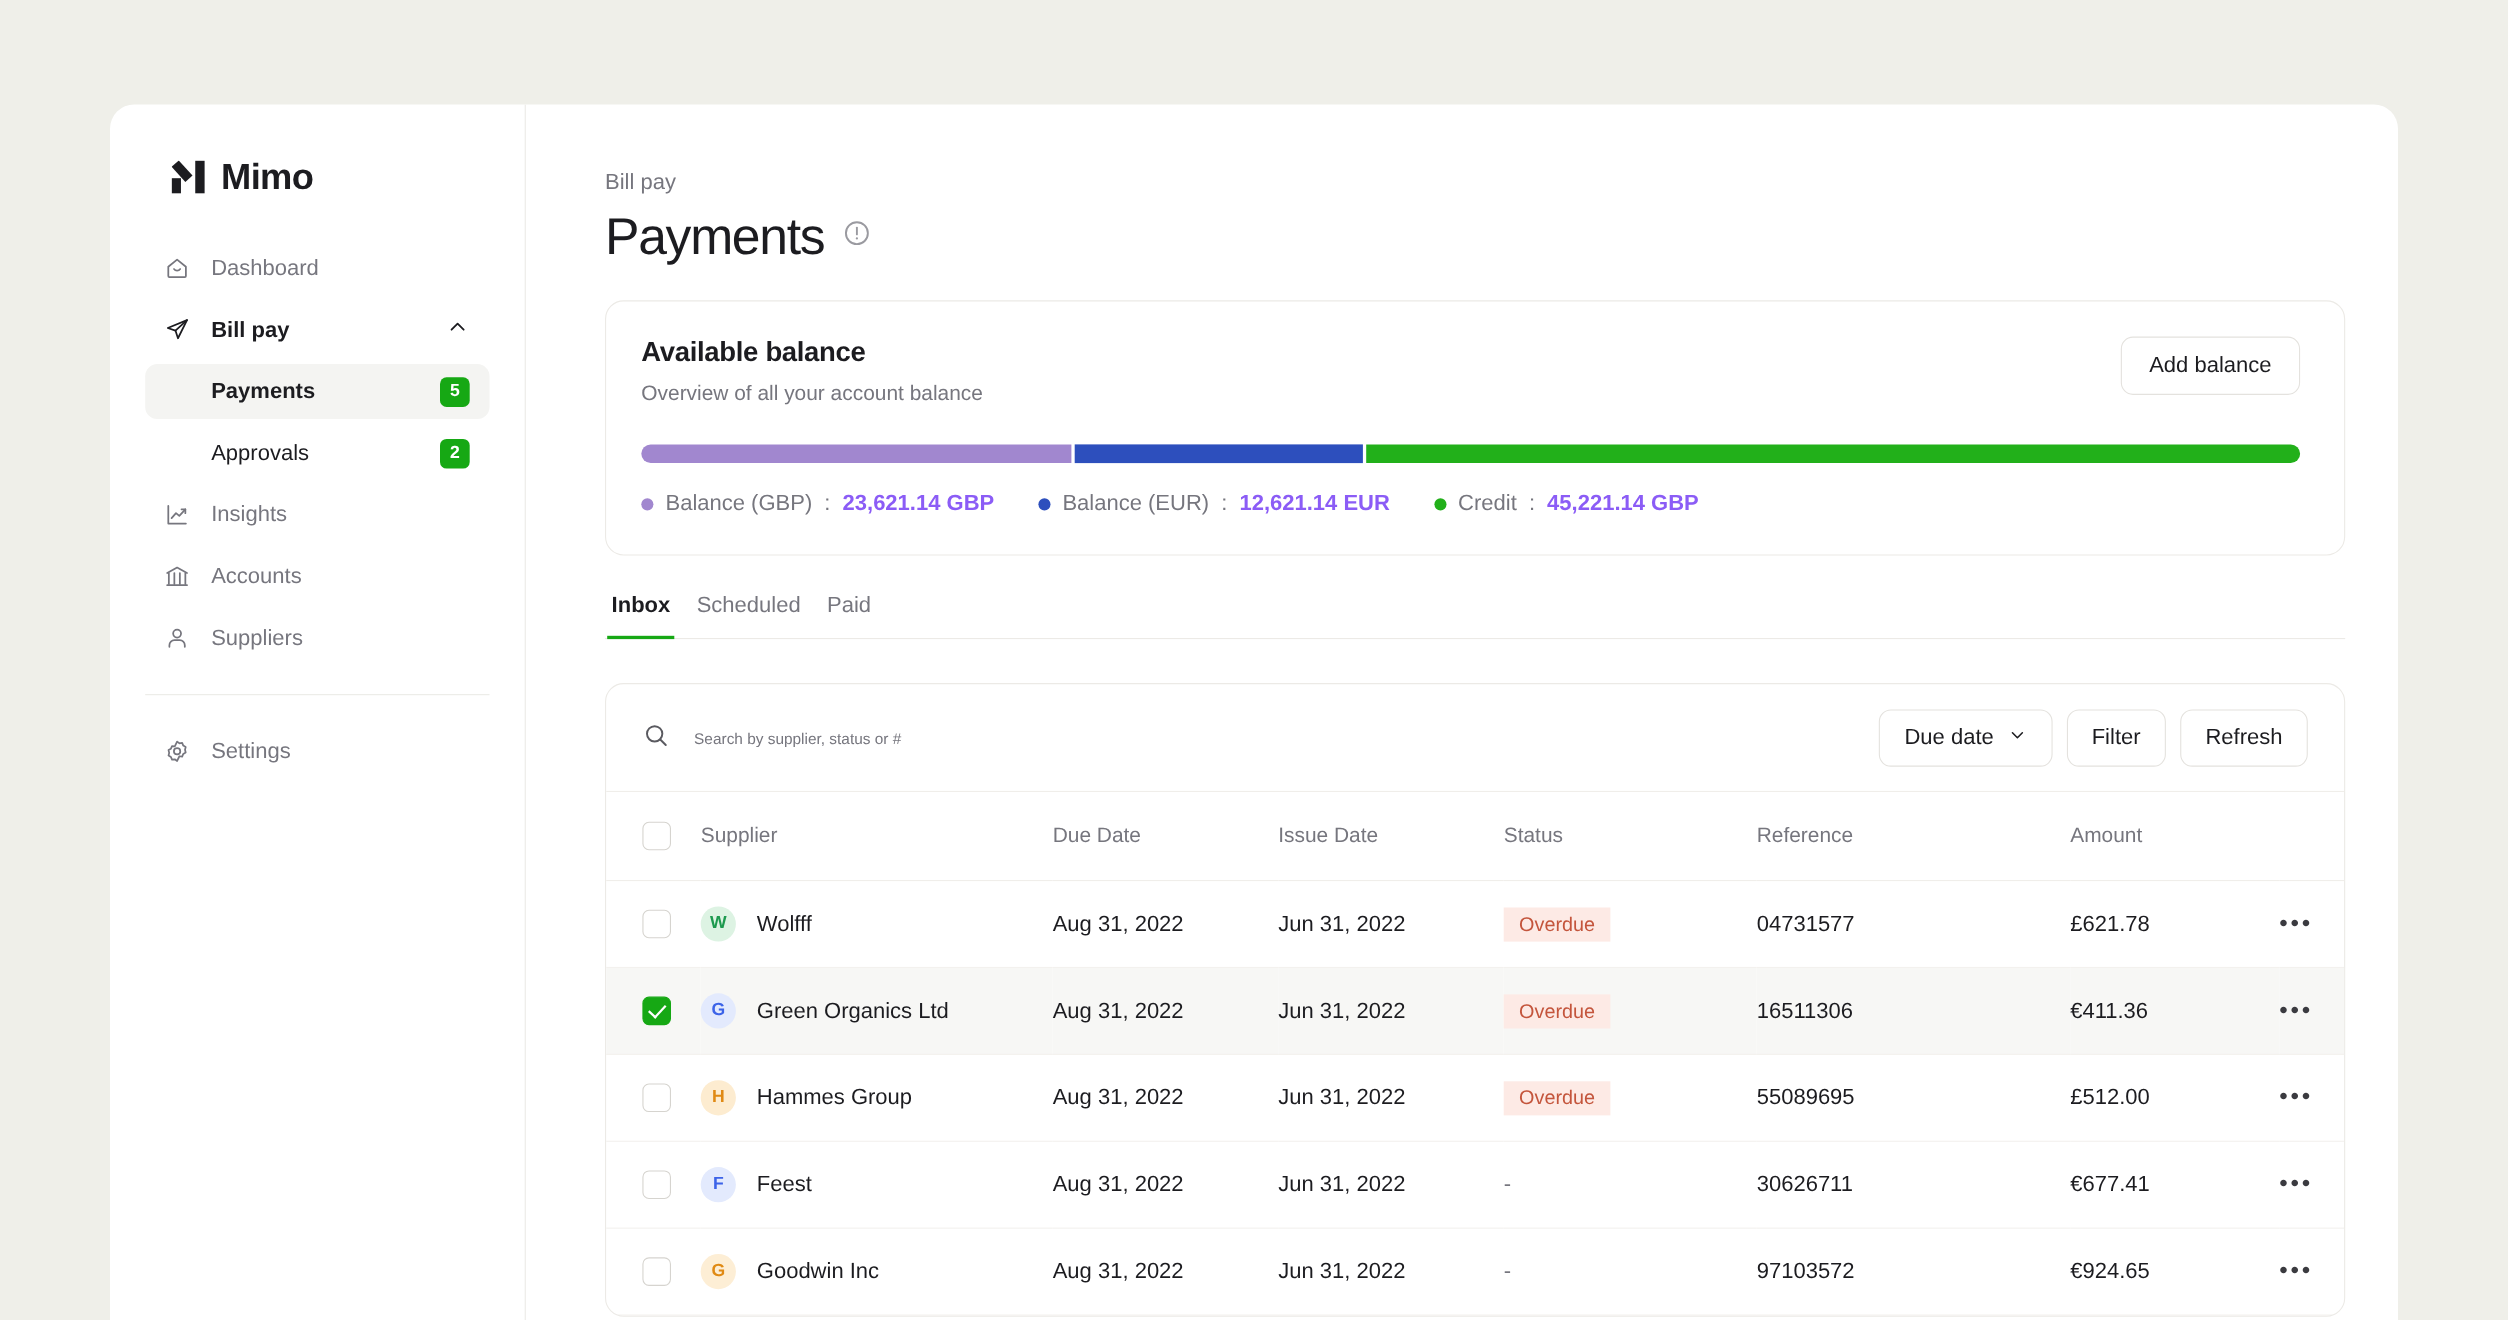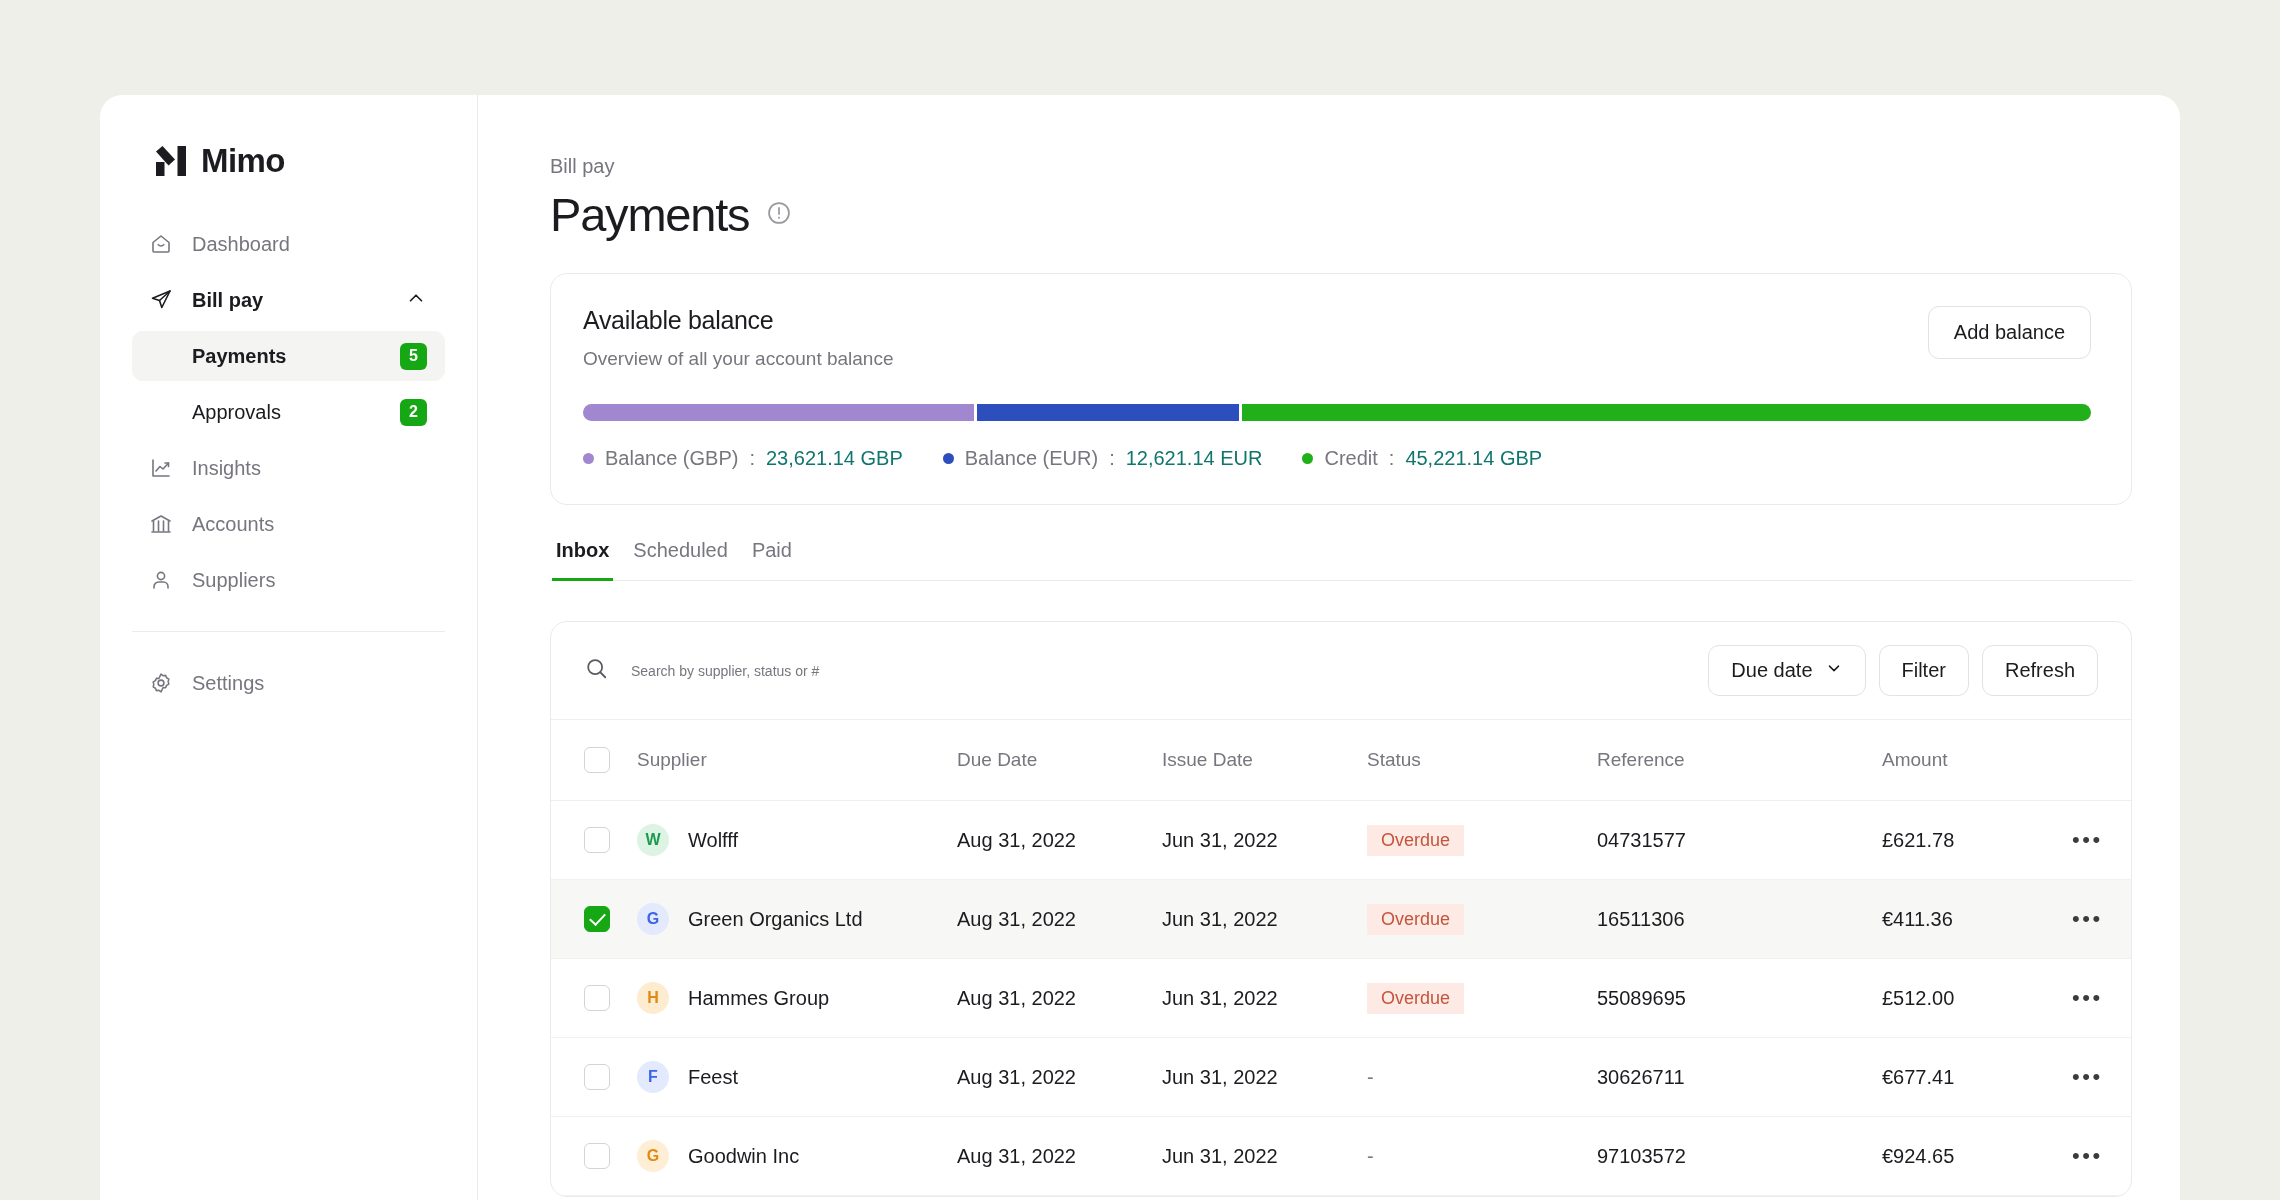--- a/index.html
+++ b/index.html
@@ -149,21 +149,21 @@
     position: relative;
     margin-bottom: 28px;
   }
   .balance-head {
     display: flex;
     justify-content: space-between;
     align-items: flex-start;
   }
   .balance-title {
     font-size: 25px;
-    font-weight: 400;
+    font-weight: 700;
     color: #1c1c20;
     letter-spacing: -0.3px;
   }
   .balance-sub {
     font-size: 19px;
     color: #76767e;
     margin-top: 13px;
   }
   .btn {
     border: 1px solid #e4e2de;
@@ -199,21 +199,21 @@
     gap: 11px;
     font-size: 20px;
     color: #76767e;
     white-space: nowrap;
   }
   .legend-dot {
     width: 11px; height: 11px;
     border-radius: 50%;
     flex: 0 0 11px;
   }
-  .legend-value { color: #0f766e; font-weight: 400; }
+  .legend-value { color: #8b5cf6; font-weight: 700; }
 
   
   .tabs {
     display: flex;
     gap: 16px;
     border-bottom: 1px solid #eceae6;
     padding-left: 2px;
   }
   .tab {
     font-size: 20px;

